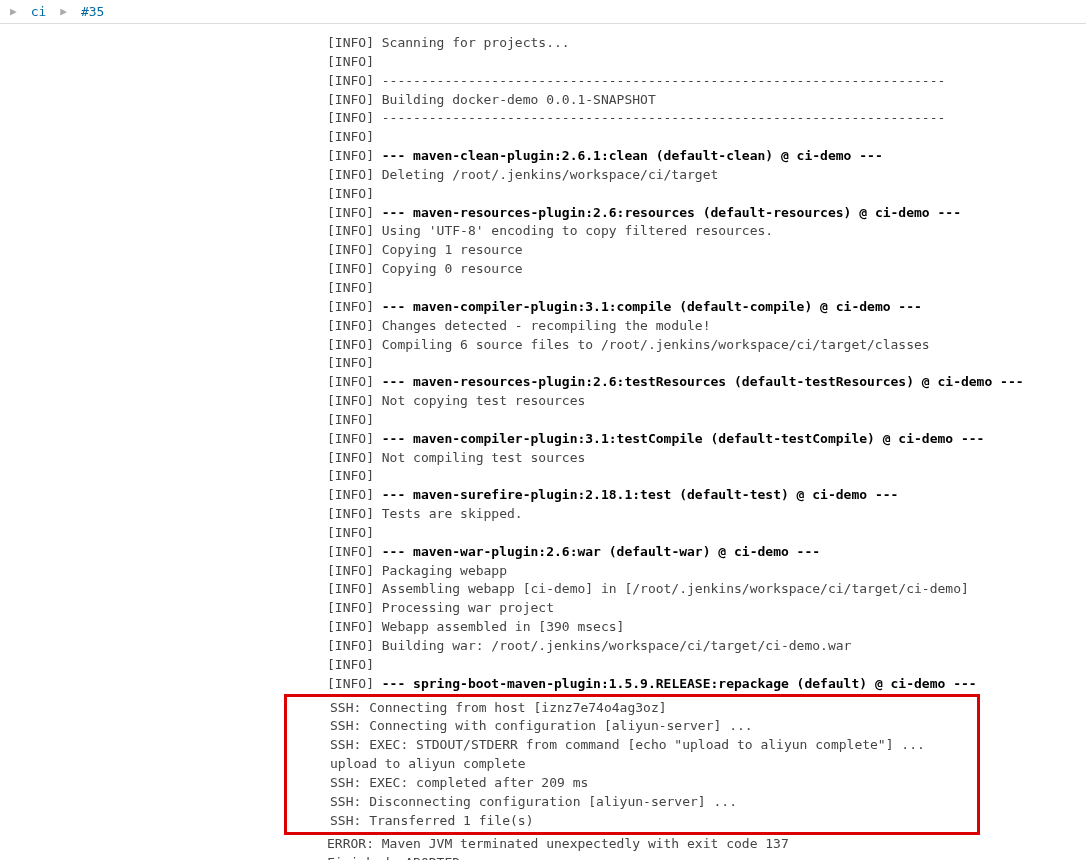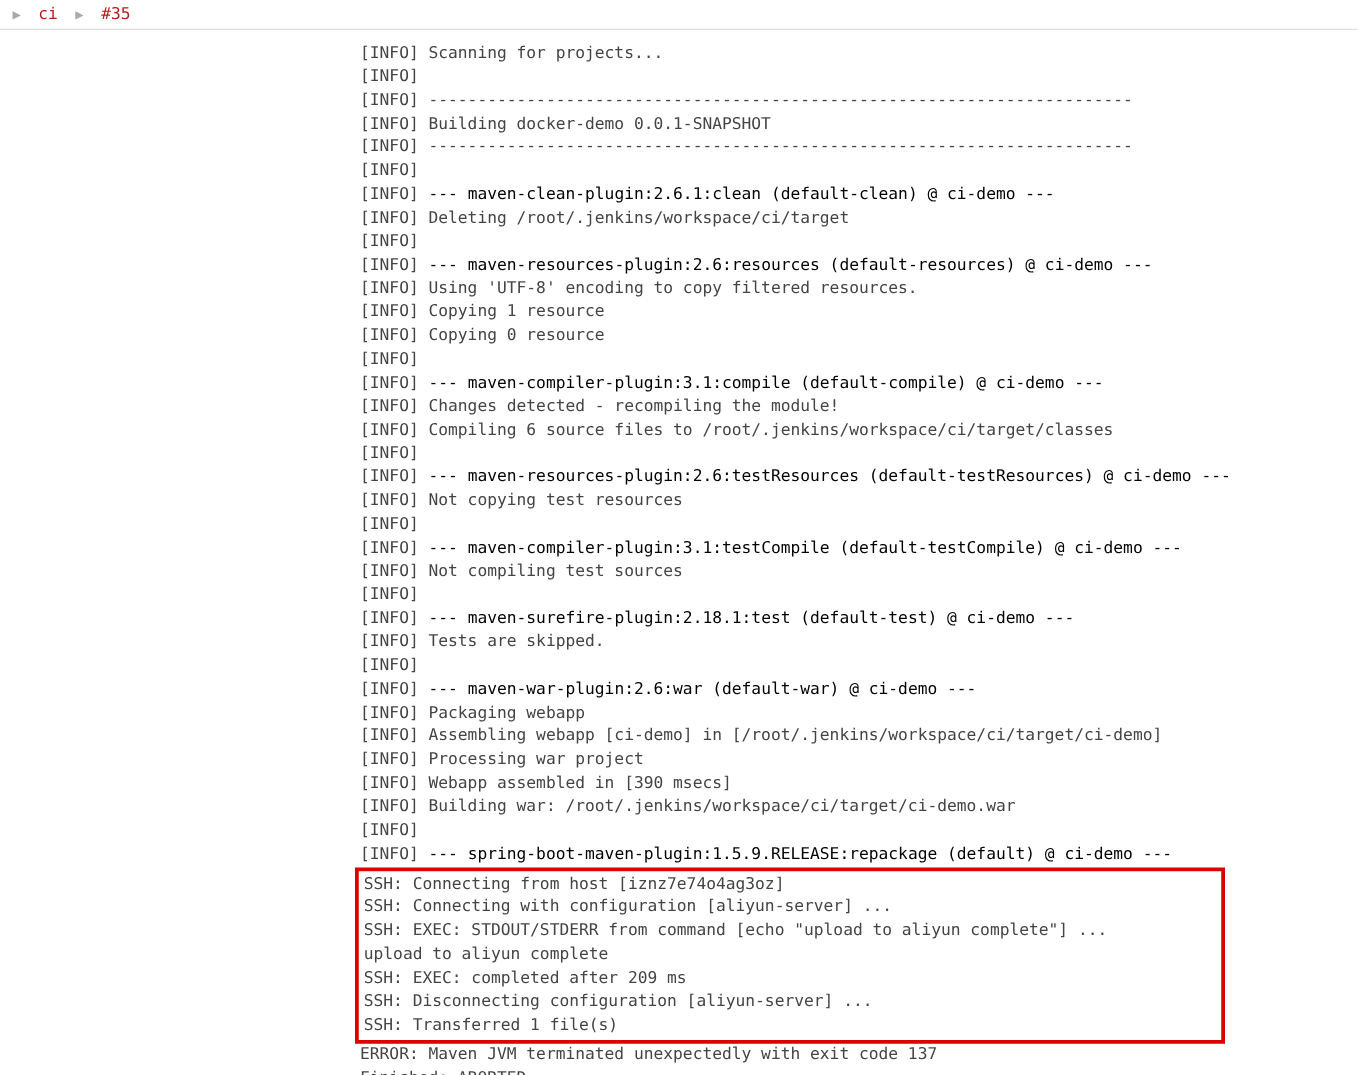--- a/index.html
+++ b/index.html
@@ -17,31 +17,31 @@
     border-bottom: 1px solid #ddd;
     color: #777;
     font-size: 13px;
     gap: 14px;
   }
   .breadcrumb .chev {
     color: #aaa;
     font-size: 11px;
   }
   .breadcrumb .item {
-    color: #b91c1c;
+    color: #0369a1;
   }
   .console {
     padding: 10px 0 10px 288px;
     line-height: 1.45;
     font-family: "SimSun", "宋体", monospace;
     white-space: pre;
     color: #444;
   }
-  .console .line { display: block; }
-  .console .bold { font-weight: normal; color: #000; }
+  .console .line { display: block; margin-left: 39px; }
+  .console .bold { font-weight: bold; color: #000; }
   .highlight-box {
     border: 3px solid #d00;
     margin-left: -4px;
     padding-left: 4px;
     padding-top: 2px;
     padding-bottom: 2px;
     width: 696px;
   }
 </style>
 </head>

